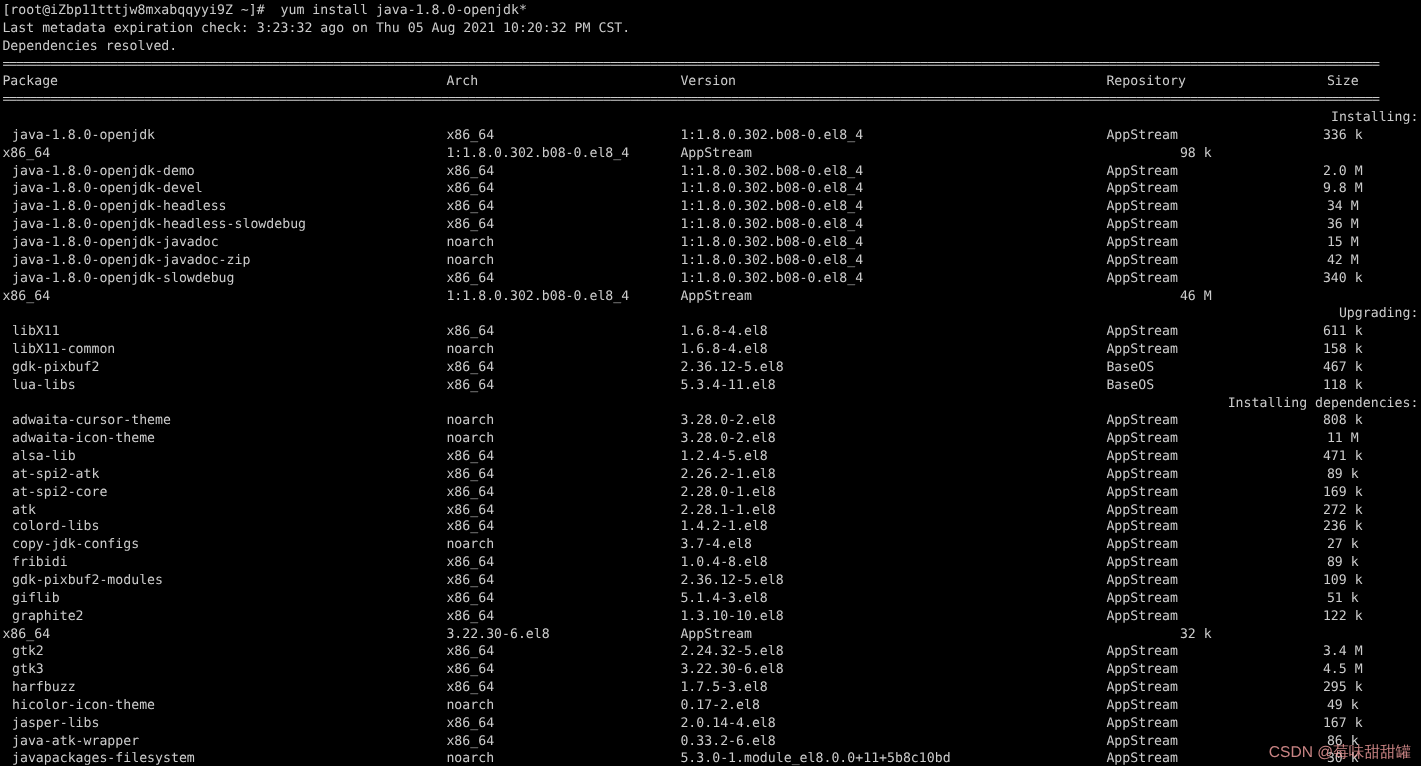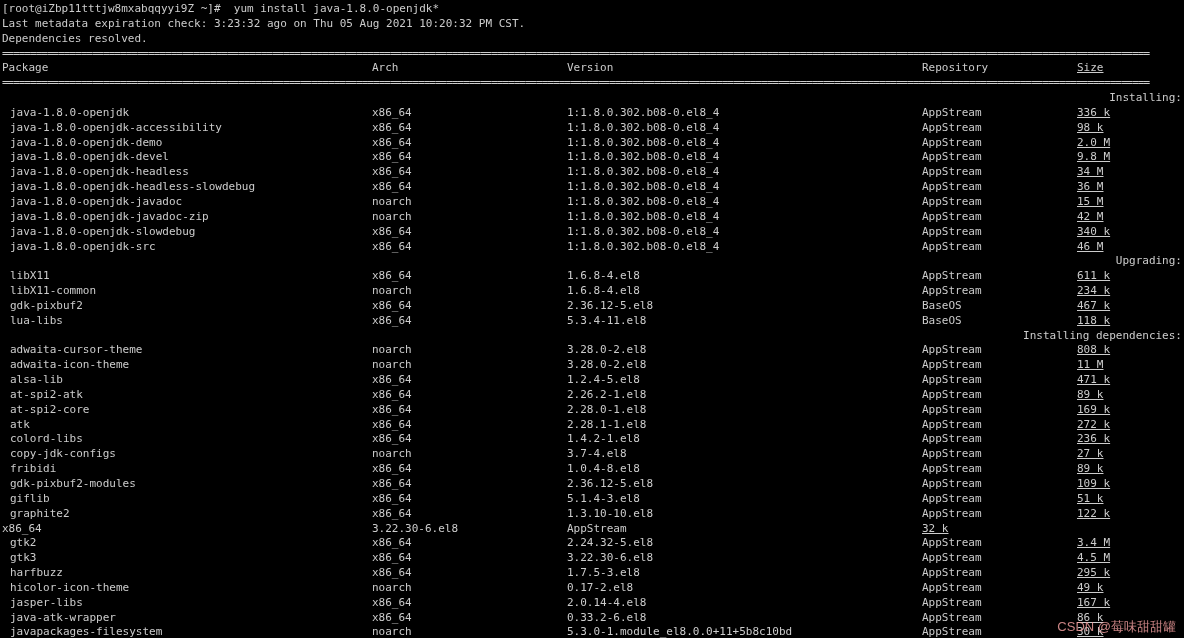--- a/index.html
+++ b/index.html
@@ -20,21 +20,21 @@
       letter-spacing: -1px;
       overflow: hidden;
       white-space: nowrap;
       color: #ccc;
     }
     .header-row, .pkg-row {
       display: grid;
       grid-template-columns: 370px 195px 355px 155px 90px;
     }
     .header-row { font-weight: normal; }
-    .col-size { text-align: left; padding-right: 6px; text-decoration: underline; }
+    .col-size { text-align: center; padding-right: 6px; }
     .section-label { white-space: pre; text-align: right; }
     .pkg-name { padding-left: 8px; }
     .watermark {
       position: absolute;
       bottom: 2px;
       right: 8px;
       color: #fca5a5;
       font-size: 13px;
       opacity: 0.8;
       font-family: sans-serif;
@@ -59,21 +59,20 @@
 <div id="sections">
     <div class="section-label">Installing:</div>
     <div class="pkg-row">
       <div class="pkg-name">java-1.8.0-openjdk</div>
       <div>x86_64</div>
       <div>1:1.8.0.302.b08-0.el8_4</div>
       <div>AppStream</div>
       <div class="col-size">336 k</div>
     </div>
     <div class="pkg-row">
-      <div class="pkg-name">java-1.8.0-openjdk-accessibility</div>
       <div>x86_64</div>
       <div>1:1.8.0.302.b08-0.el8_4</div>
       <div>AppStream</div>
       <div class="col-size">98 k</div>
     </div>
     <div class="pkg-row">
       <div class="pkg-name">java-1.8.0-openjdk-demo</div>
       <div>x86_64</div>
       <div>1:1.8.0.302.b08-0.el8_4</div>
       <div>AppStream</div>
@@ -115,40 +114,39 @@
       <div class="col-size">42 M</div>
     </div>
     <div class="pkg-row">
       <div class="pkg-name">java-1.8.0-openjdk-slowdebug</div>
       <div>x86_64</div>
       <div>1:1.8.0.302.b08-0.el8_4</div>
       <div>AppStream</div>
       <div class="col-size">340 k</div>
     </div>
     <div class="pkg-row">
-      <div class="pkg-name">java-1.8.0-openjdk-src</div>
       <div>x86_64</div>
       <div>1:1.8.0.302.b08-0.el8_4</div>
       <div>AppStream</div>
       <div class="col-size">46 M</div>
     </div>
     <div class="section-label">Upgrading:</div>
     <div class="pkg-row">
       <div class="pkg-name">libX11</div>
       <div>x86_64</div>
       <div>1.6.8-4.el8</div>
       <div>AppStream</div>
       <div class="col-size">611 k</div>
     </div>
     <div class="pkg-row">
       <div class="pkg-name">libX11-common</div>
       <div>noarch</div>
       <div>1.6.8-4.el8</div>
       <div>AppStream</div>
-      <div class="col-size">234 k</div>
+      <div class="col-size">158 k</div>
     </div>
     <div class="pkg-row">
       <div class="pkg-name">gdk-pixbuf2</div>
       <div>x86_64</div>
       <div>2.36.12-5.el8</div>
       <div>BaseOS</div>
       <div class="col-size">467 k</div>
     </div>
     <div class="pkg-row">
       <div class="pkg-name">lua-libs</div>

